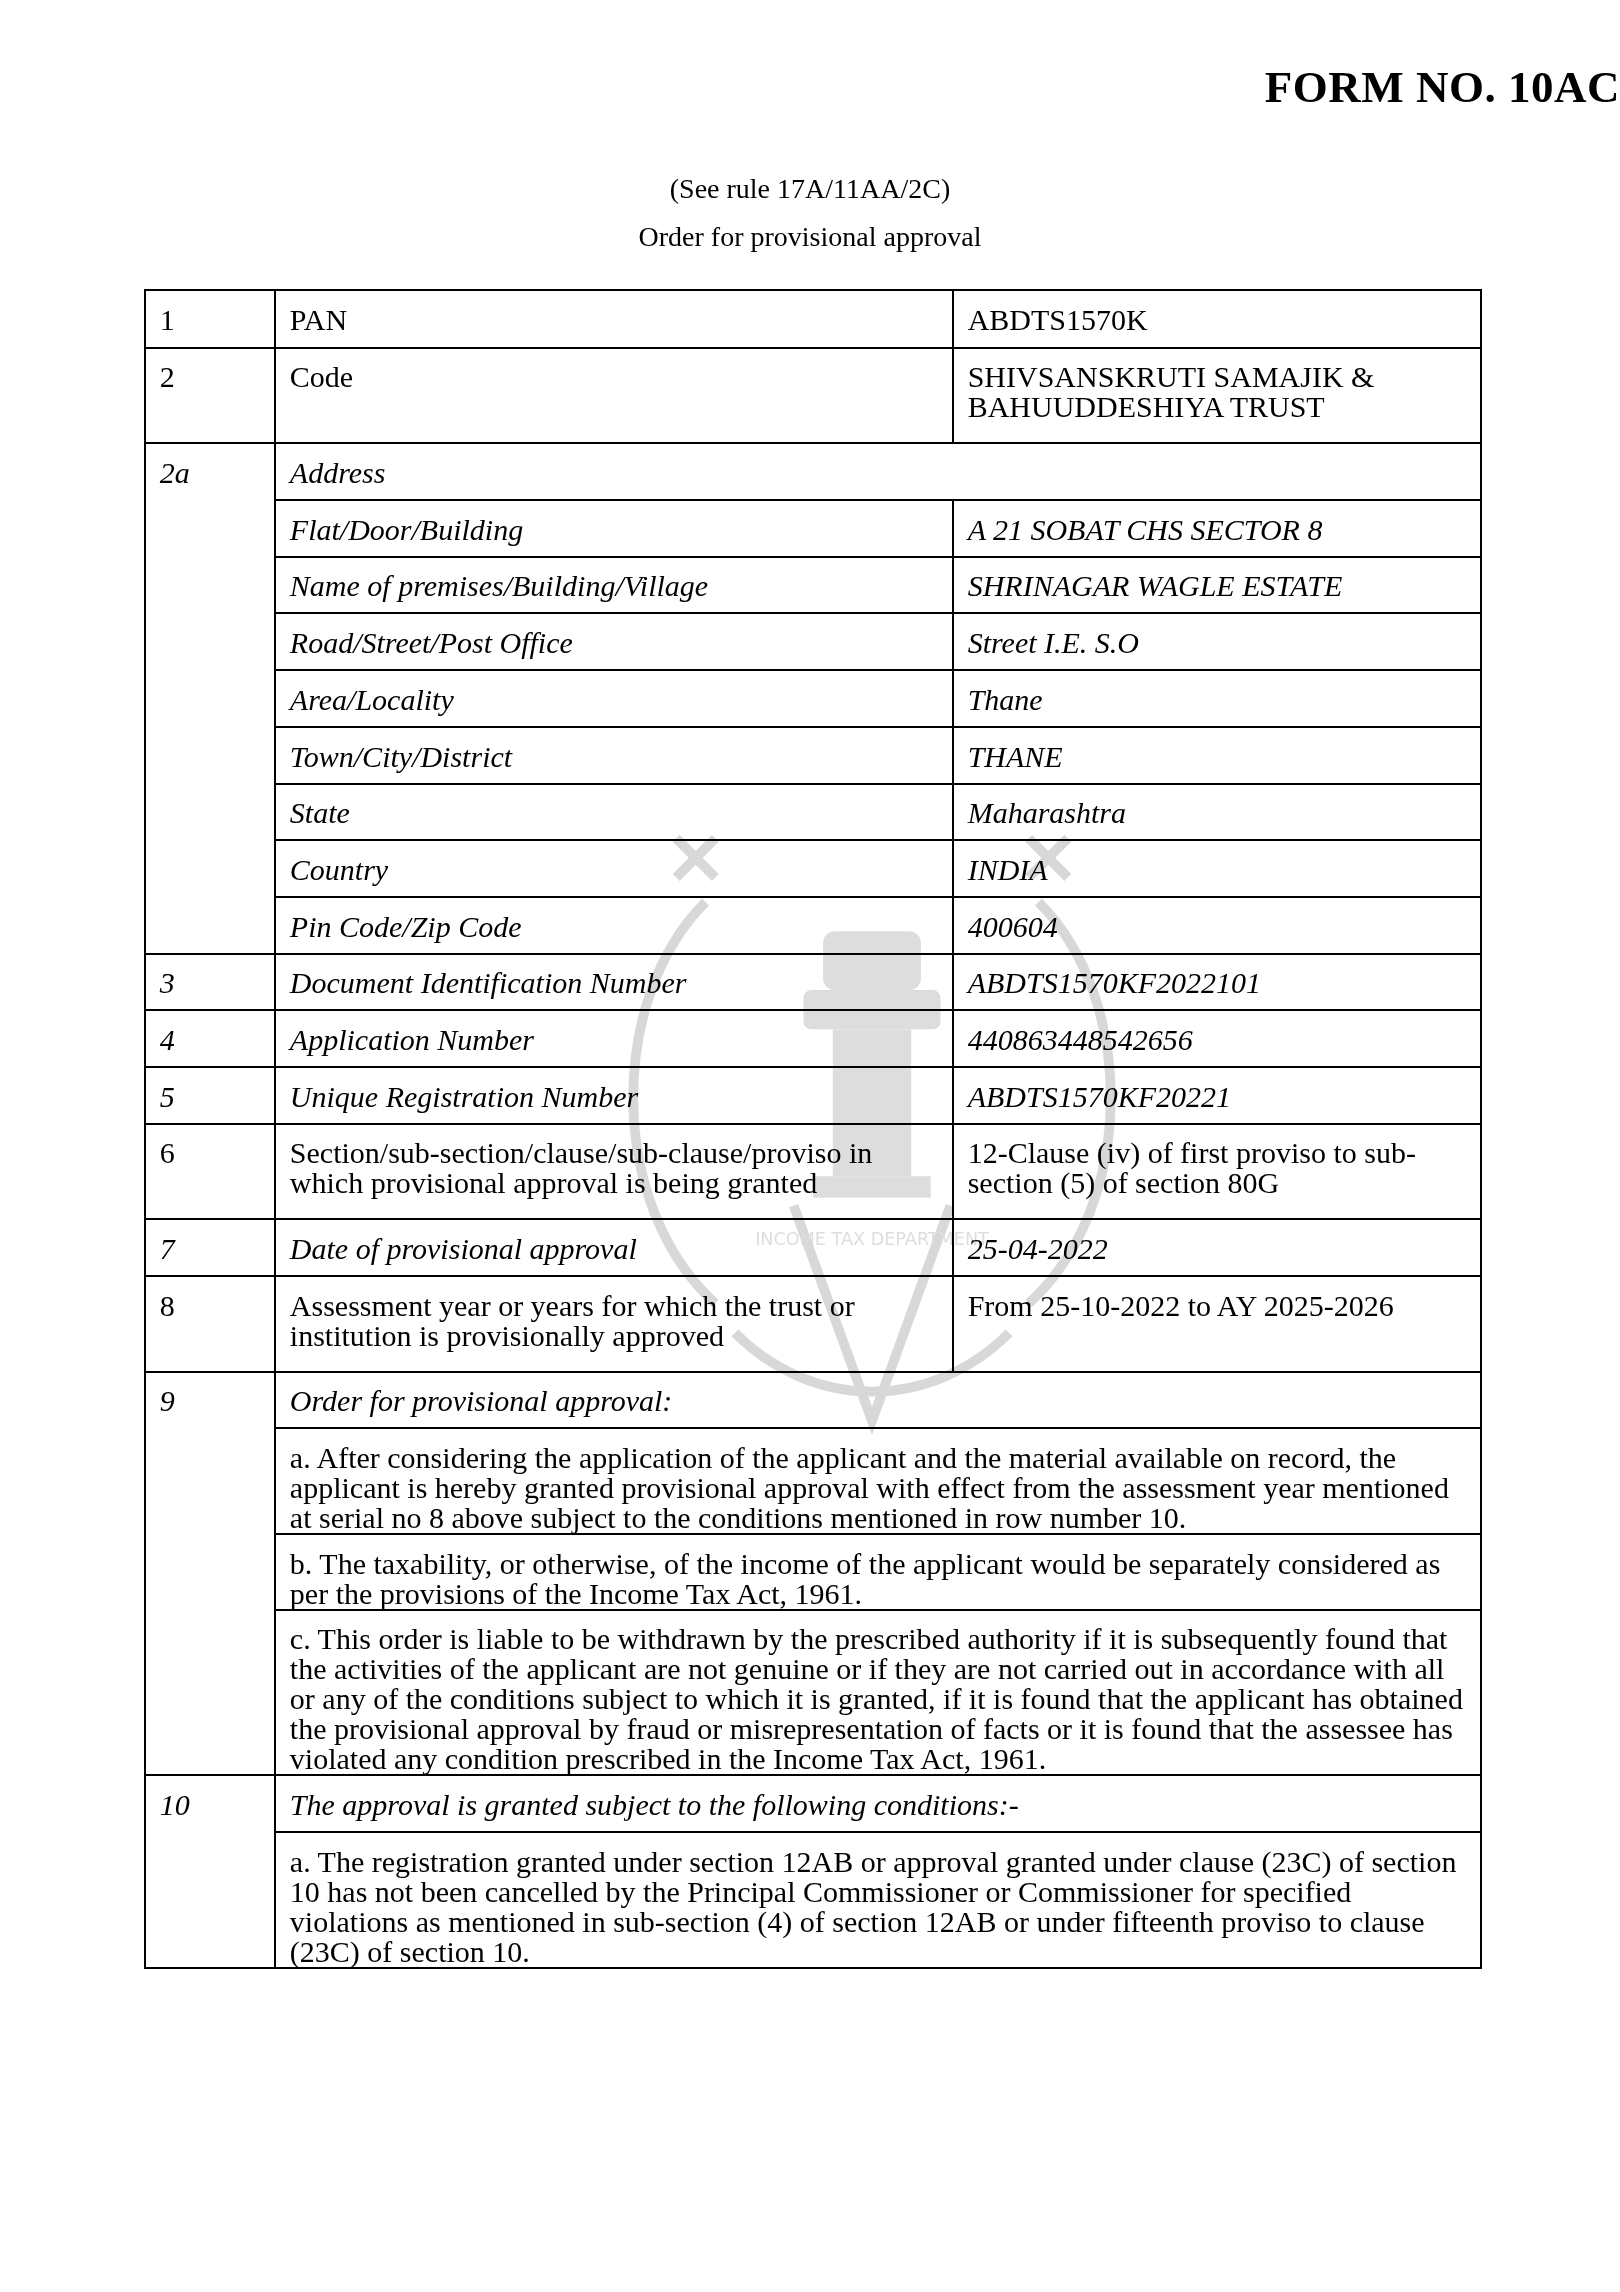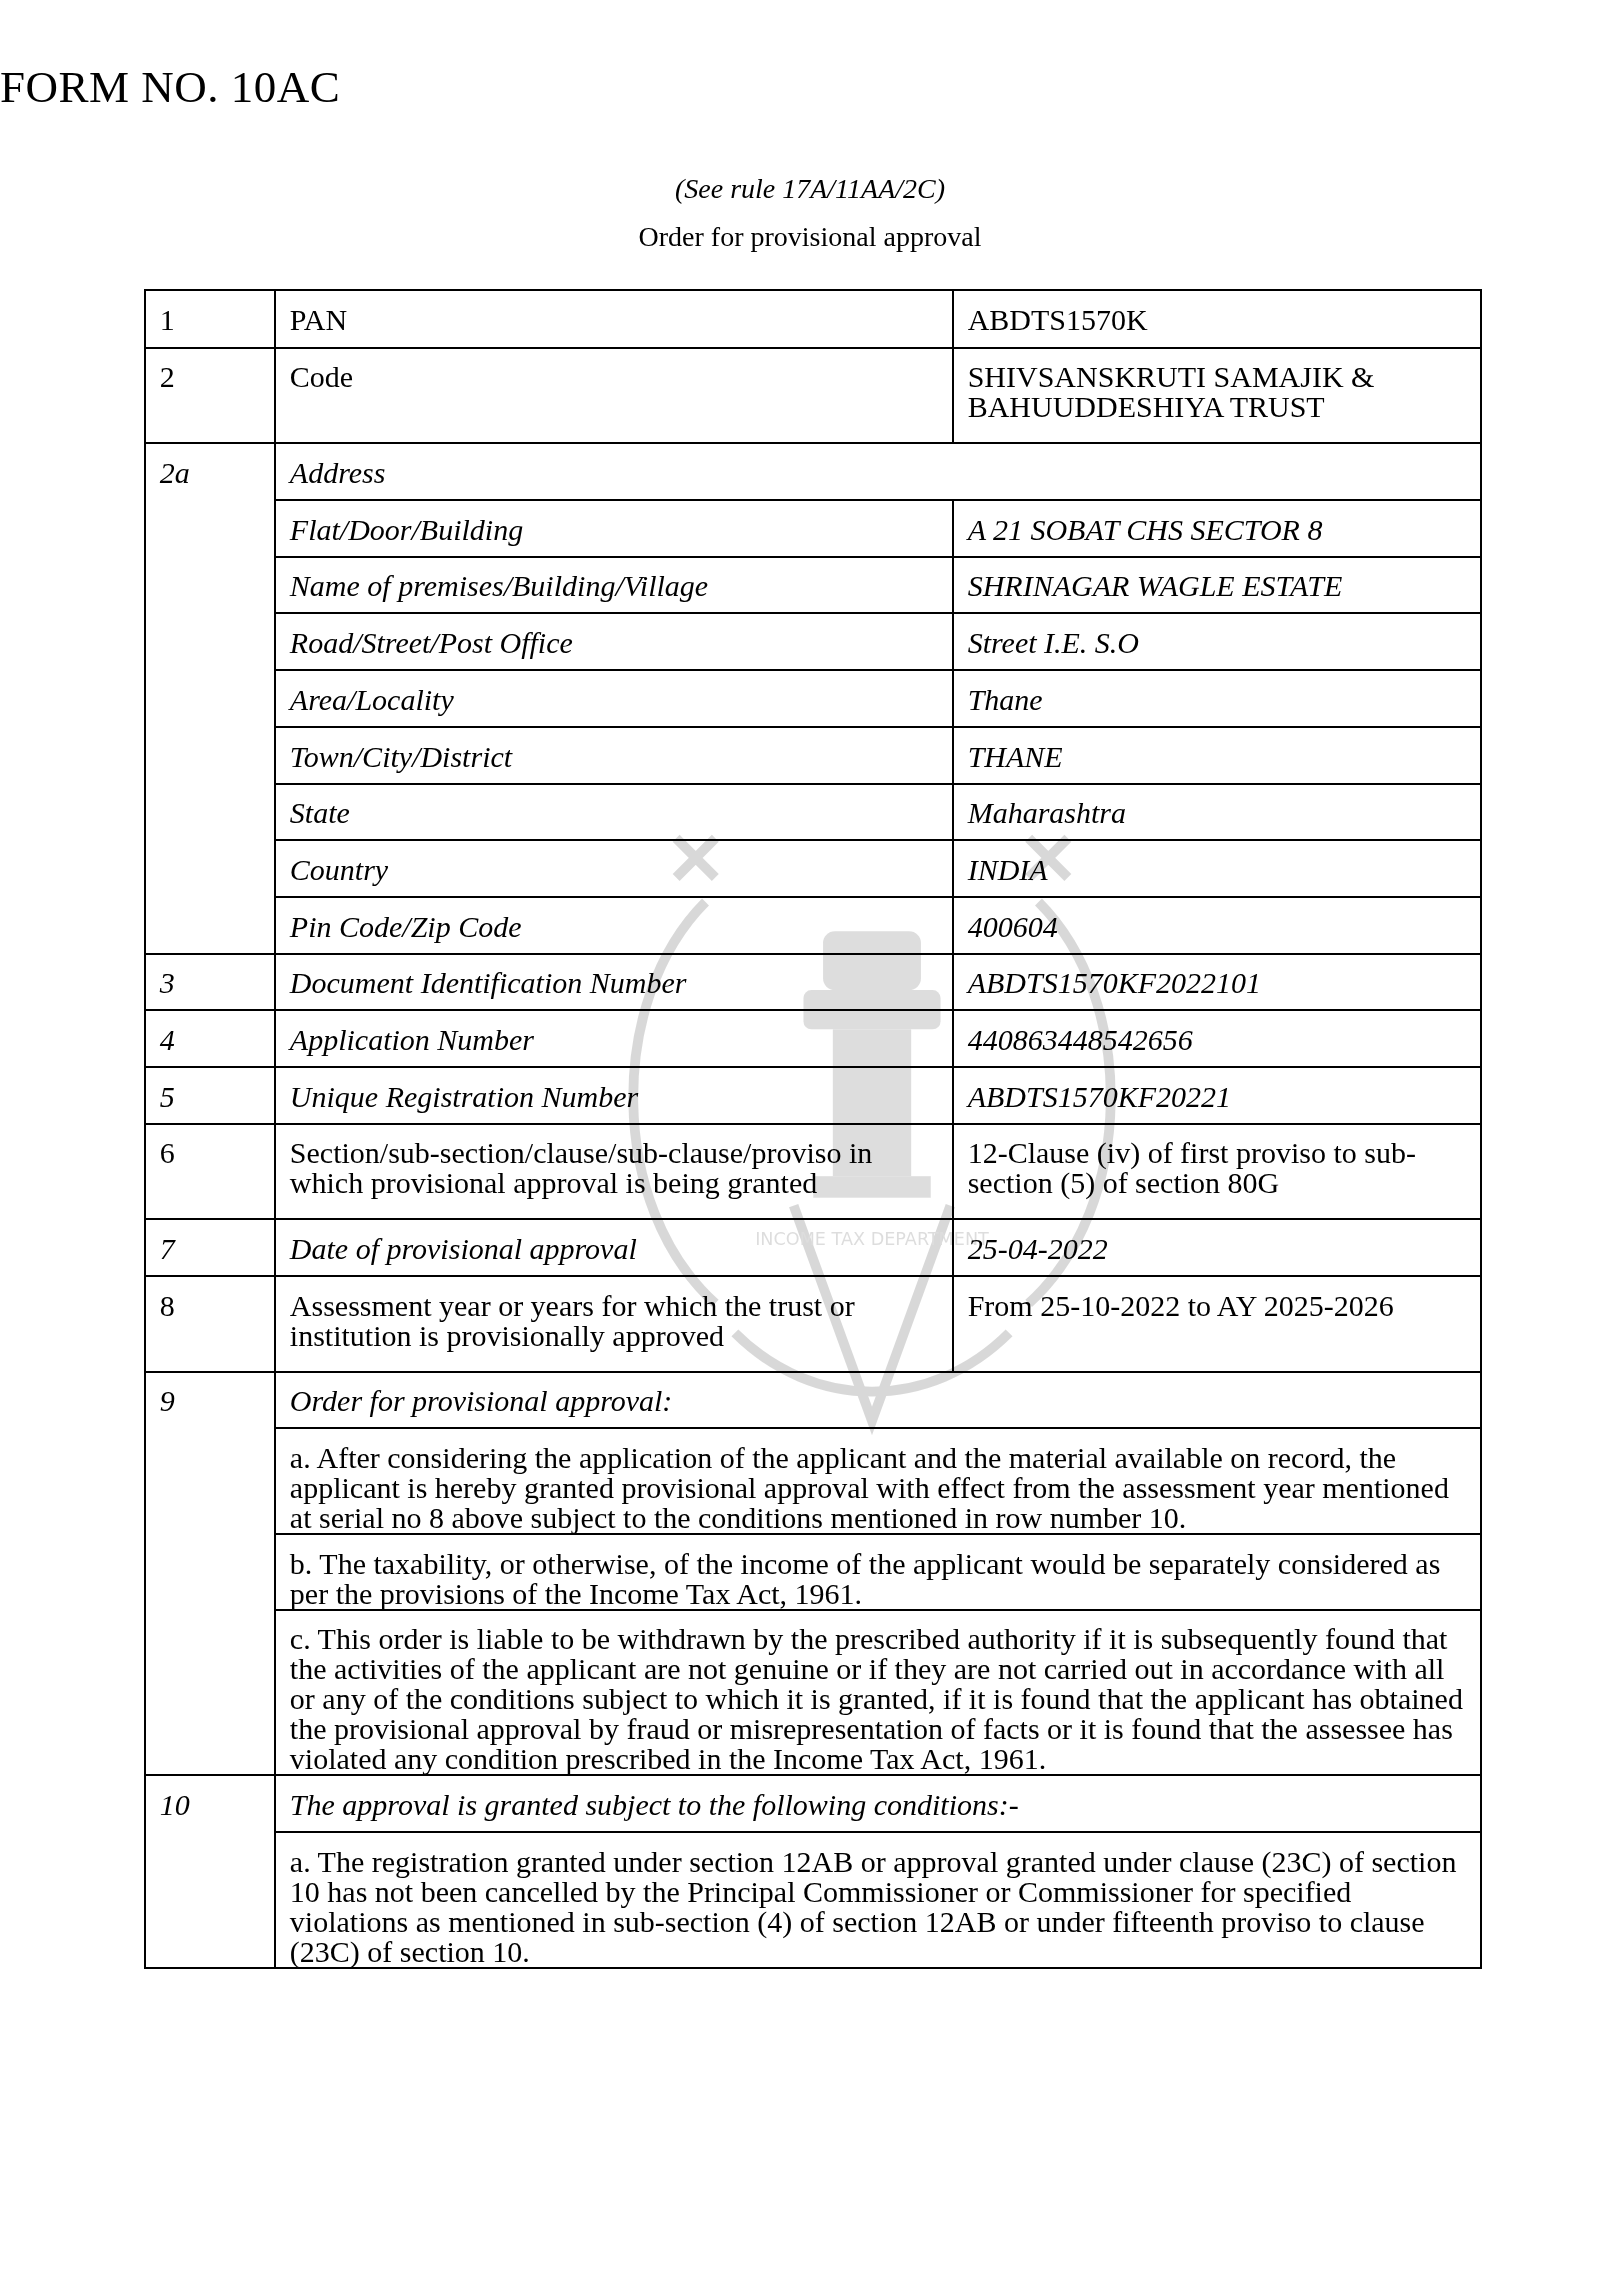--- a/index.html
+++ b/index.html
@@ -1,27 +1,27 @@
 <!DOCTYPE html>
 <html><head>
 <meta charset="utf-8">
 <style>
   html, body { margin: 0; padding: 0; background: #ffffff; }
   body {
     width: 1620px; height: 2293px; position: relative; overflow: hidden;
     font-family: "Liberation Serif", "DejaVu Serif", serif; color: #000;
   }
   .title {
-    position: absolute; top: 61px; left: 0; width: 1620px; text-align: left;
-    font-weight: normal; font-size: 45px; letter-spacing: 0.5px;
+    position: absolute; top: 61px; left: 0; width: 1620px; text-align: right;
+    font-weight: bold; font-size: 45px; letter-spacing: 0.5px;
   }
   .subtitle {
     position: absolute; left: 0; width: 1620px; text-align: center; font-size: 28px;
   }
-  .sub1 { top: 173px; font-style: italic; }
+  .sub1 { top: 173px; }
   .sub2 { top: 221px; text-align: center; }
 
   .watermark {
     position: absolute; left: 588px; top: 784px; width: 568px; height: 706px;
     opacity: 0.28; pointer-events: none; z-index: 0;
   }
 
   table.form {
     position: absolute; left: 144px; top: 289px; width: 1338px;
     border-collapse: collapse; z-index: 1; background: transparent;

